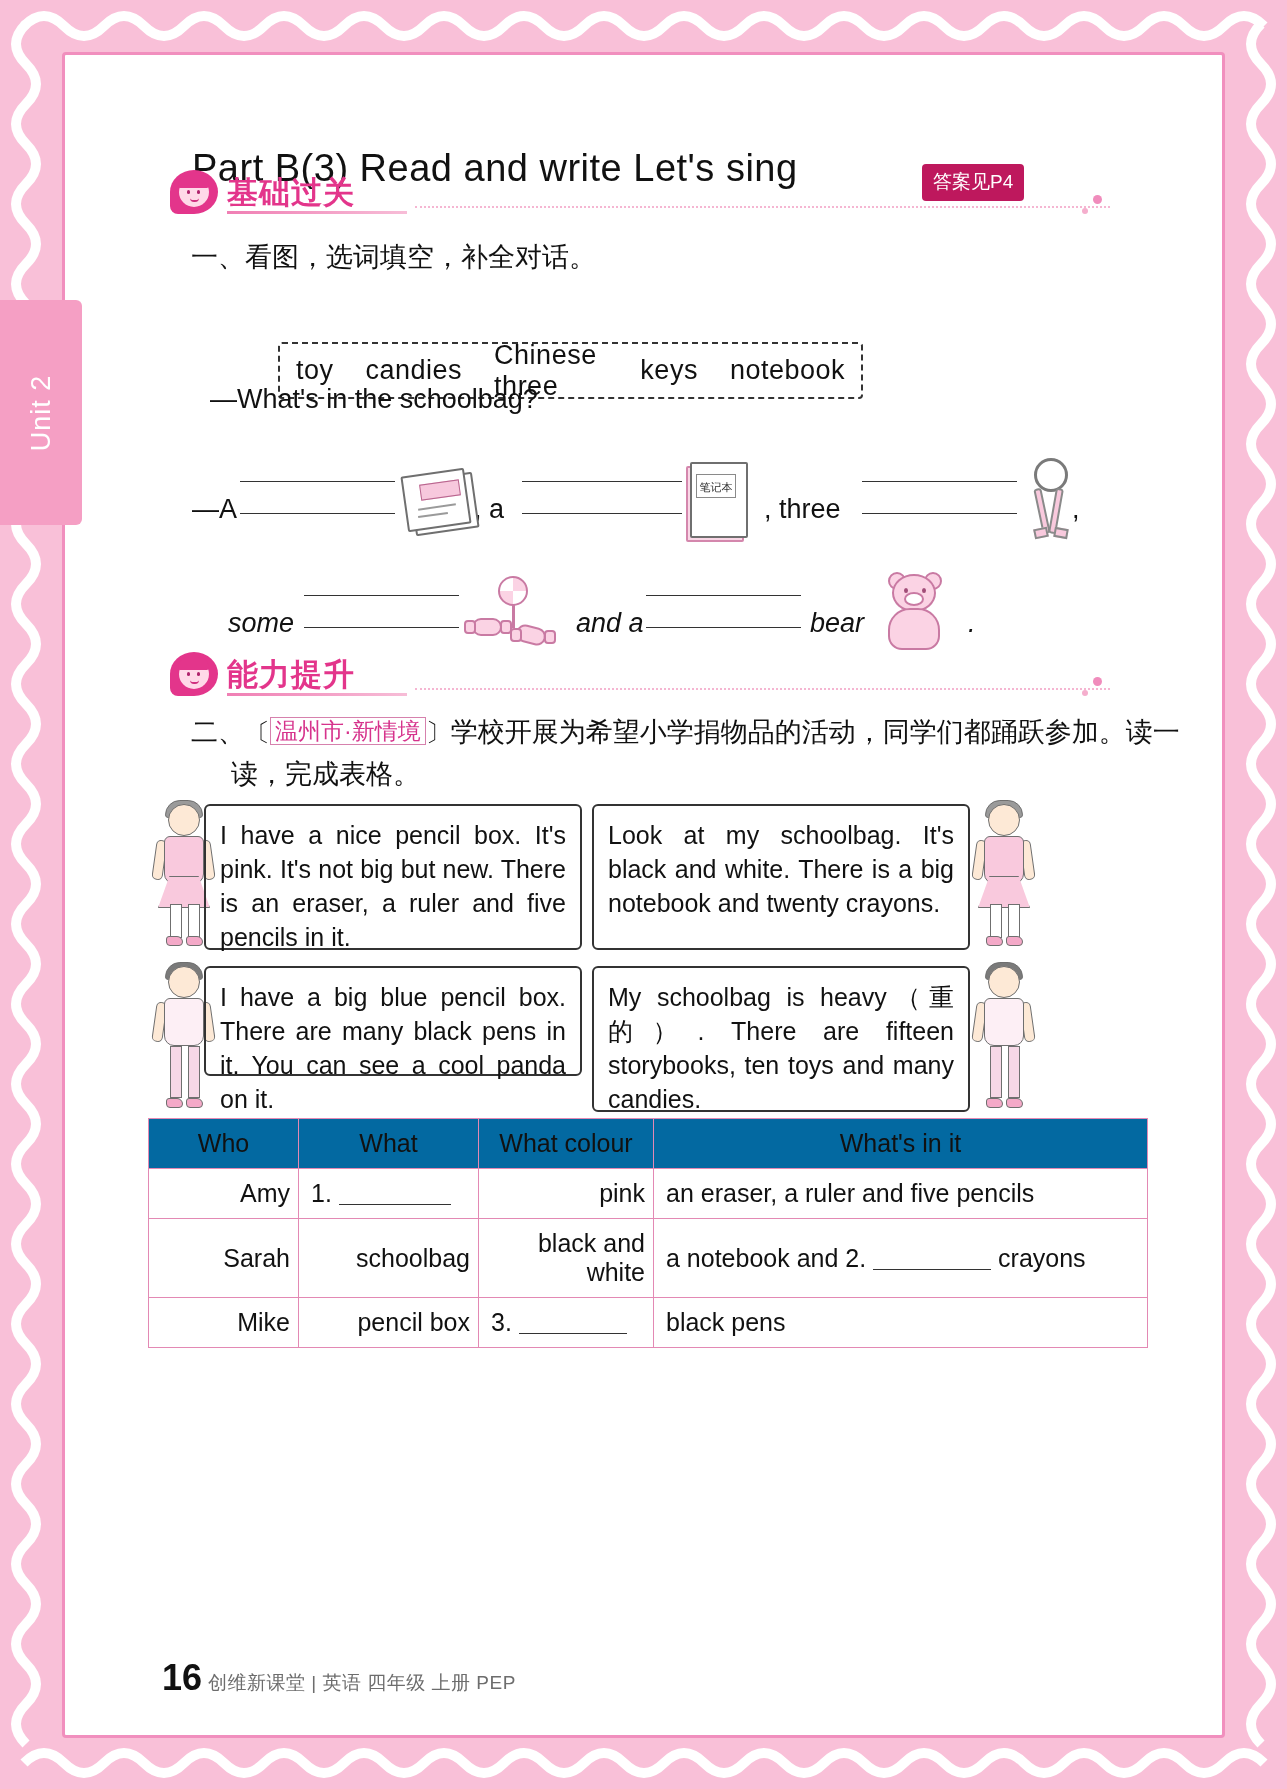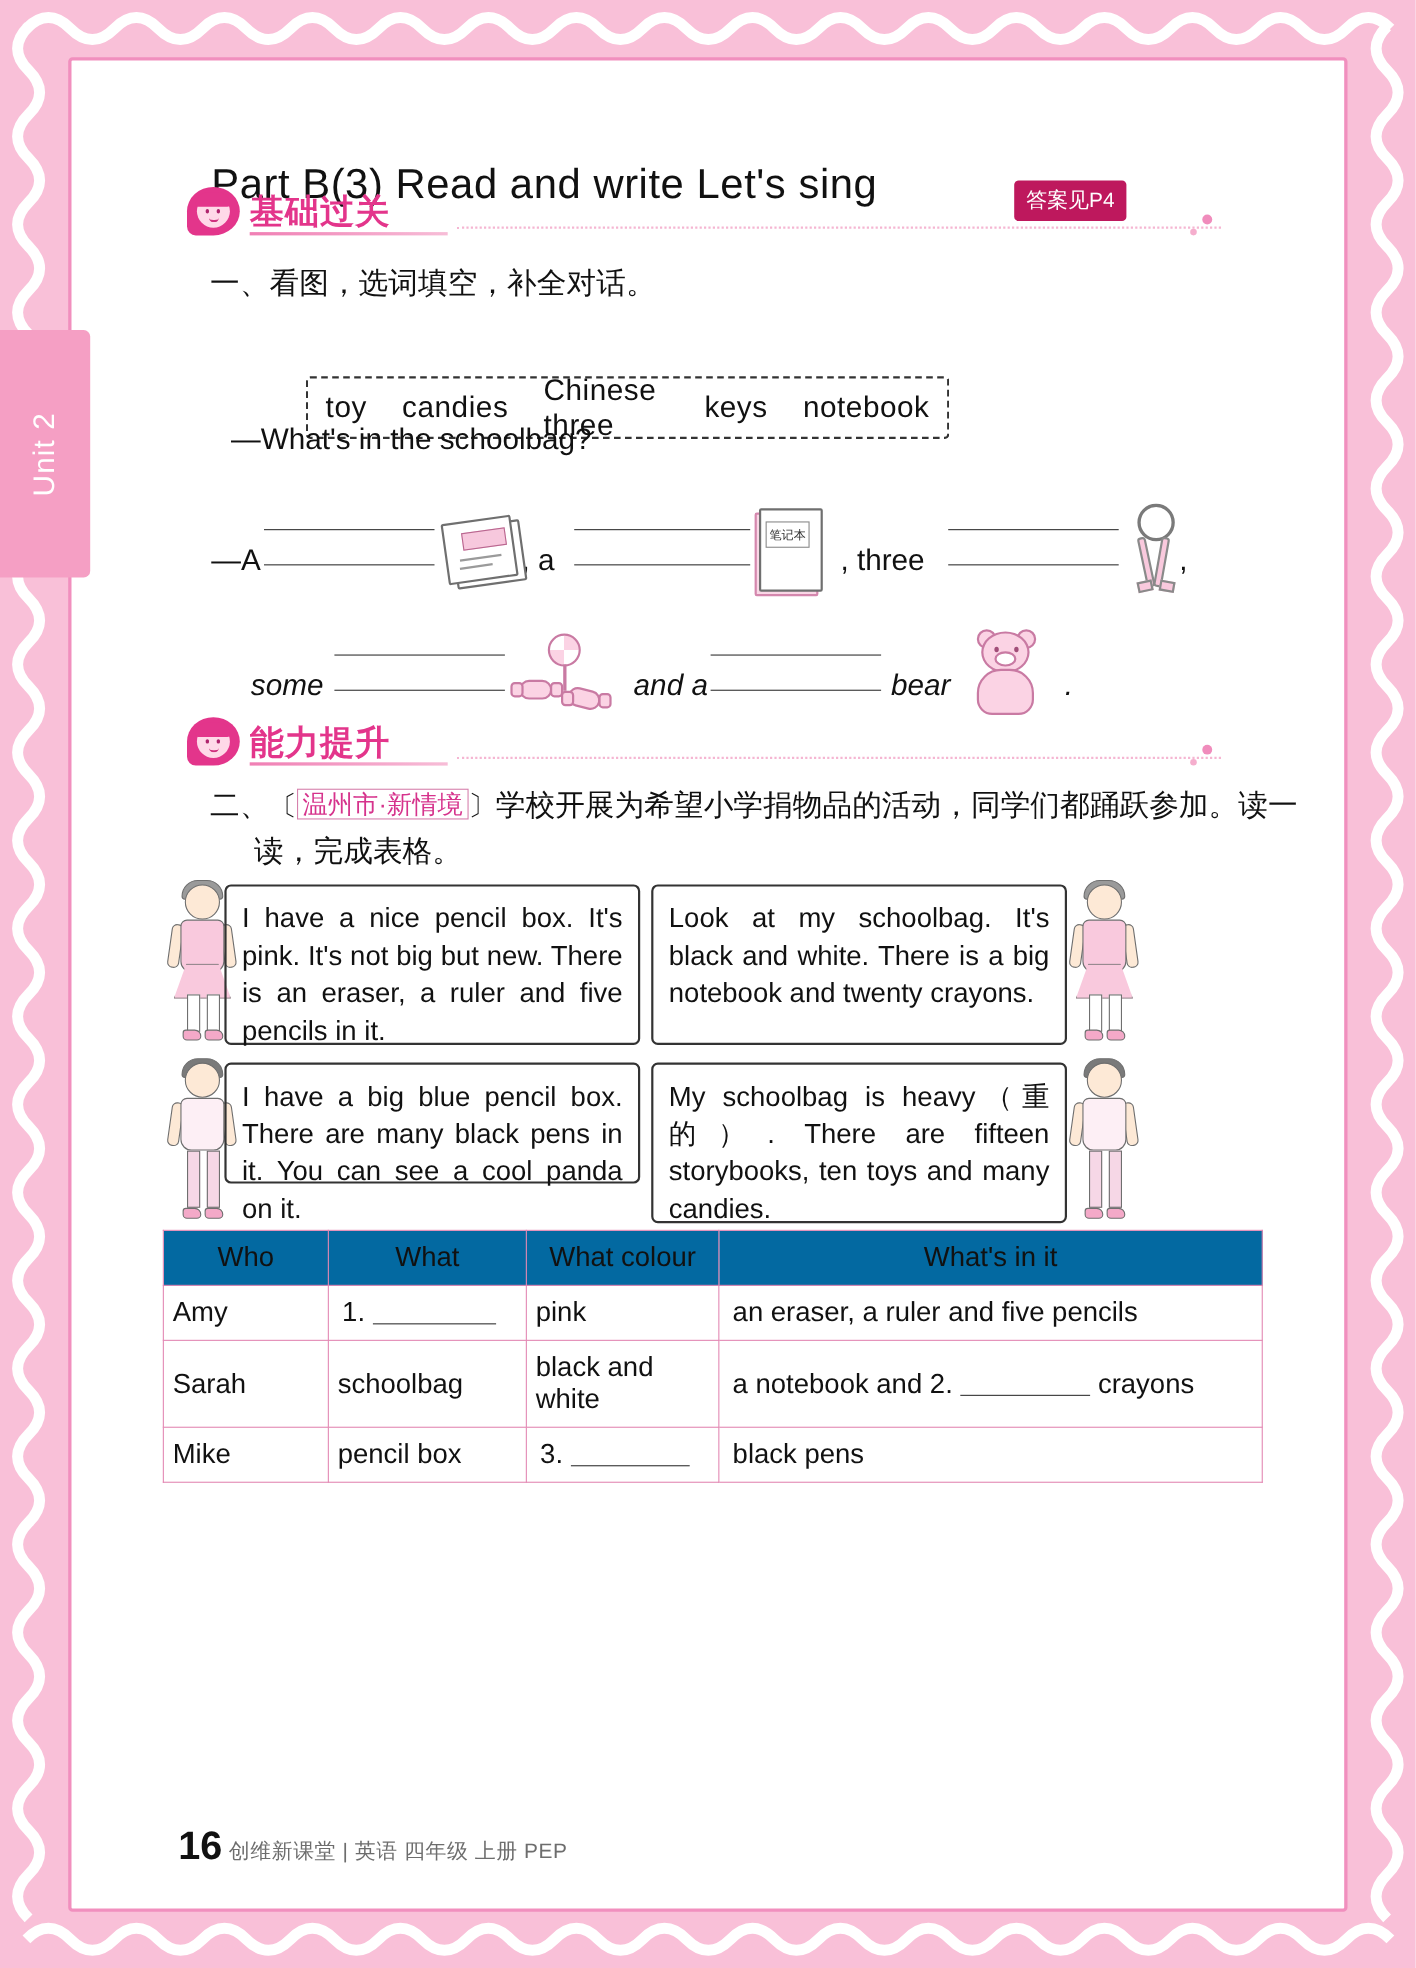--- a/index.html
+++ b/index.html
@@ -251,21 +251,21 @@
   
   .tbl{
     position:absolute; left:148px; top:1300px; width:1005px;
     border-collapse:collapse;
   }
   .tbl td,.tbl th{
     border:1.8px solid #e389b4; font-size:25px; color:#111; padding:10px 8px;
     font-weight:normal; vertical-align:middle;
   }
   .tbl thead th{ background:#0369a1; text-align:center; }
-  .tbl td.c{ text-align:left; }
+  .tbl td.c{ text-align:right; }
   .tbl td.l{ text-align:left; padding-left:12px; }
   .ubl{
     display:inline-block; border-bottom:1.6px solid #333; height:20px; vertical-align:-3px;
   }
   
   .pagenum{
     position:absolute; left:100px; top:1605px; font-size:36px; font-weight:bold; color:#111;
   }
   .footer-txt{
     position:absolute; left:146px; top:1618px; font-size:19px; color:#6d6d6d; letter-spacing:0.5px;

